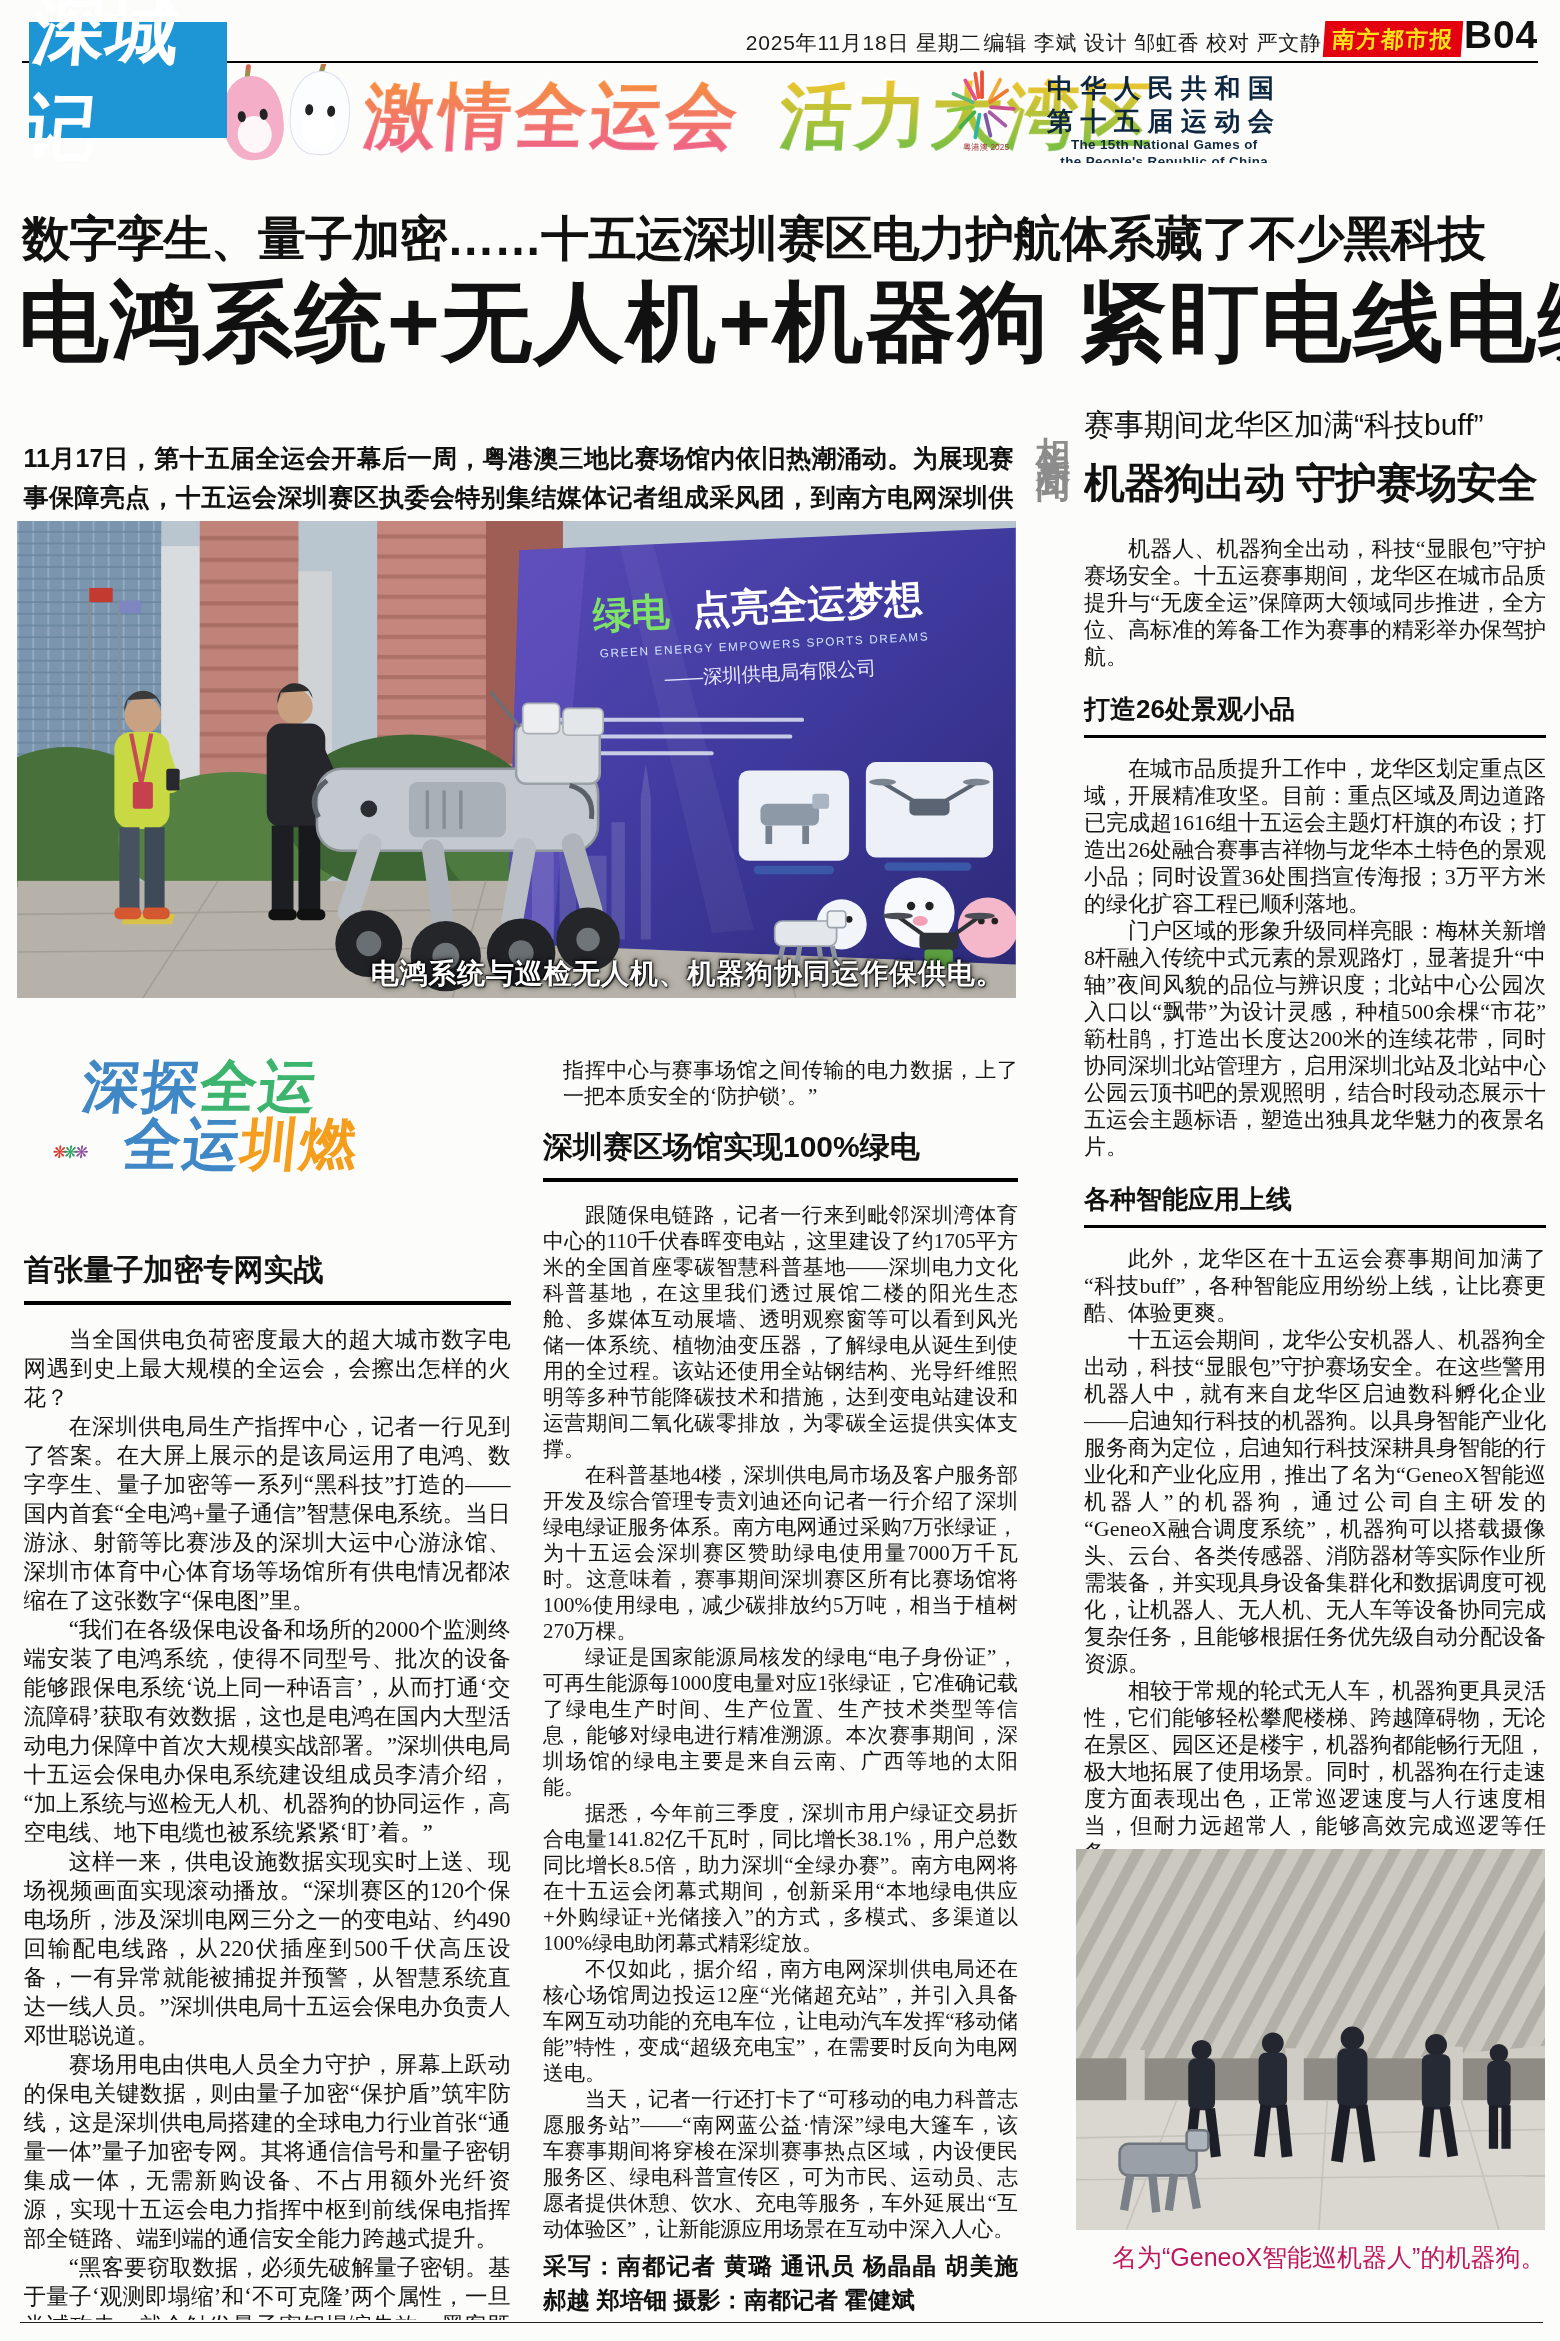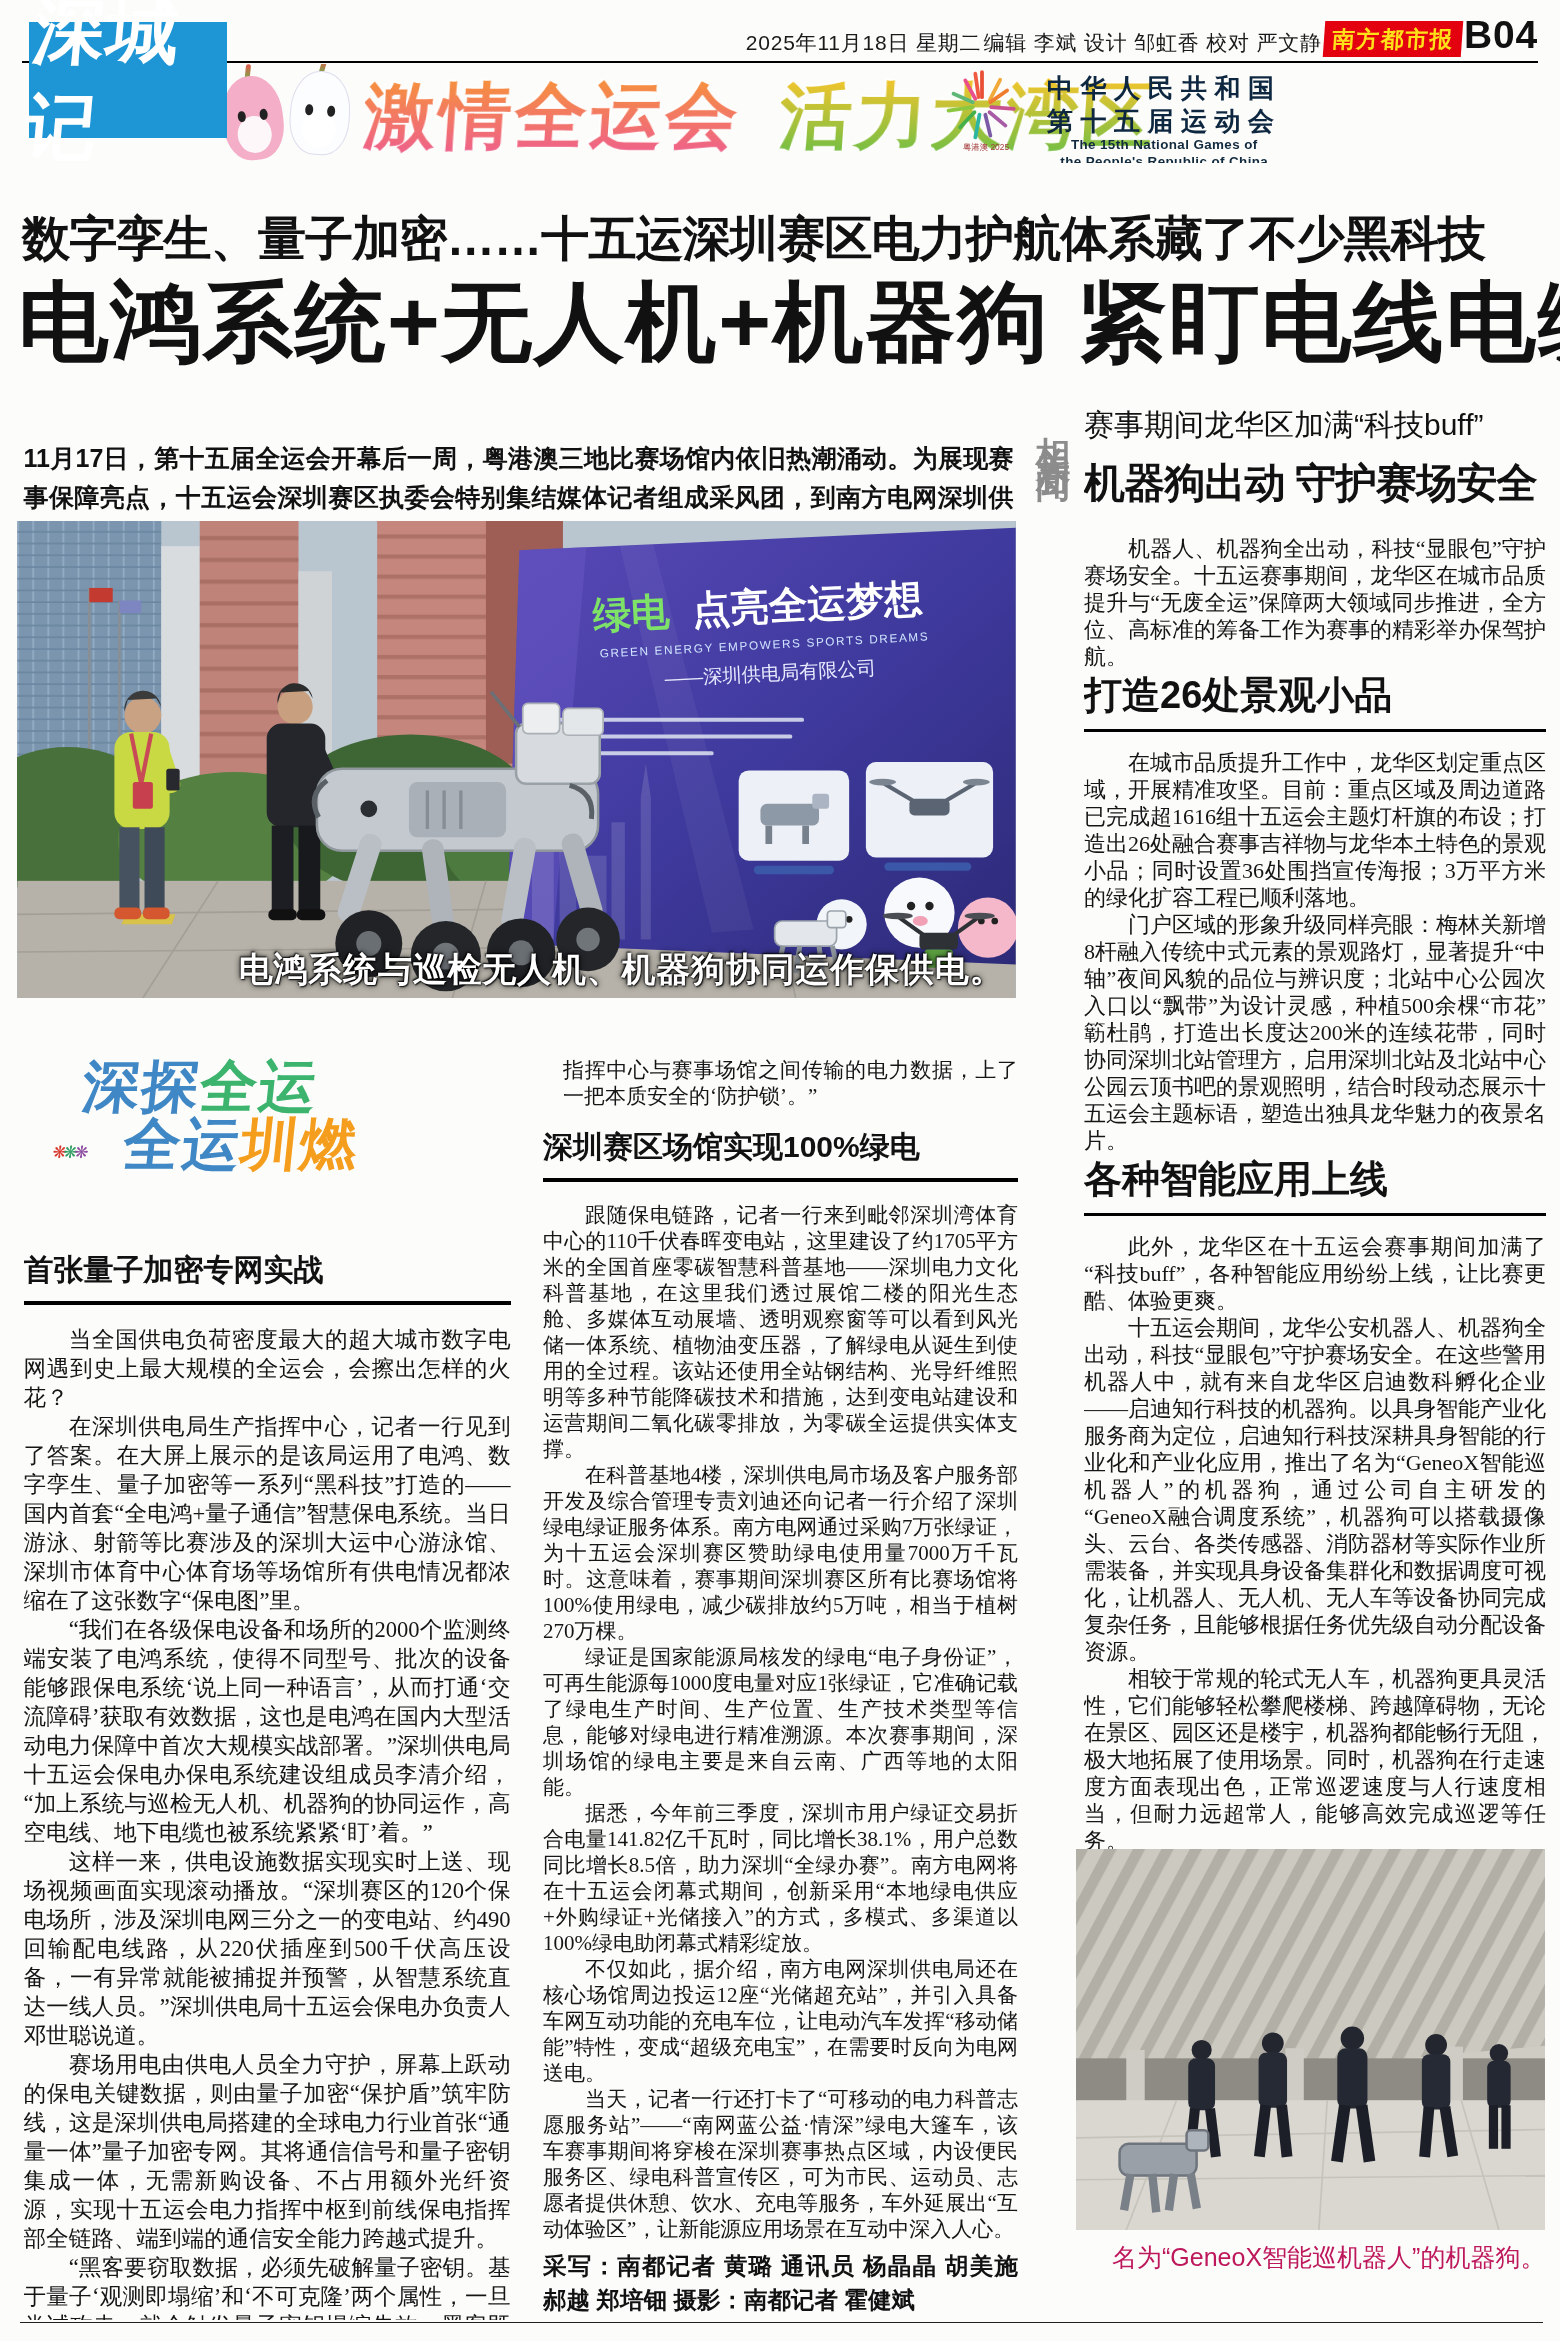--- a/index.html
+++ b/index.html
@@ -42,21 +42,21 @@
   .emblem-text{position:absolute;left:1018px;top:8.4px;color:#0e2740;text-align:center;}
   .emblem-text .cn{font-size:26px;font-weight:800;letter-spacing:7.5px;line-height:1.25;}
   .emblem-text .en{font-size:13.4px;font-weight:700;letter-spacing:0.4px;line-height:1.25;color:#122a3e;}
   
   .kicker{position:absolute;left:22px;top:207px;font-size:48px;font-weight:800;letter-spacing:-0.8px;white-space:nowrap;}
   .mainhead{position:absolute;left:18.4px;top:264px;font-size:87px;font-weight:900;letter-spacing:1.7px;white-space:nowrap;transform:scaleX(1.04);transform-origin:left;}
   .lead{position:absolute;left:23.5px;top:414px;width:990px;font-size:25px;line-height:1.56;font-weight:600;text-align:justify;}
   
   .photo-main{position:absolute;left:17px;top:521px;width:999px;height:477px;background:#9fb2c0;overflow:hidden;}
   .photo-main svg{display:block;}
-  .photo-cap{position:absolute;right:11.7px;bottom:5px;font-size:34px;font-weight:700;color:#fff;
+  .photo-cap{position:absolute;right:11.7px;bottom:5px;font-size:28px;font-weight:700;color:#fff;
     text-shadow:0 0 6.7px rgba(0,0,0,.9),0.8px 0.8px 1.7px #000,-0.8px -0.8px 1.7px #000;letter-spacing:0.8px;}
   
   .series-logo{position:absolute;left:80px;top:1057px;width:369px;line-height:1.02;transform:skewX(-6deg);}
   .series-logo .row{white-space:nowrap;font-size:57px;font-weight:900;letter-spacing:1.7px;}
   .lg-blue{color:#3f87c5;} .lg-green{color:#3cb46e;} .lg-orange{color:#f59d1c;}
   .lg-stars{position:absolute;left:-23.5px;top:87px;font-size:17px;letter-spacing:-3.4px;}
   .lg-stars i{font-style:normal;}
   
   .section-h{font-size:30px;font-weight:800;margin:0;}
   .rule{border-top:4.2px solid #000;margin:10px 0 20px;}
@@ -69,21 +69,21 @@
   .col-mid .section-h{margin-top:18.4px;}
   .byline{font-family:"Liberation Sans",sans-serif;font-weight:700;font-size:23.5px;line-height:34px;margin-top:6.7px;text-align:justify;}
   
   .col-right{position:absolute;left:1029px;top:405px;width:517px;height:1444px;}
   .vlabel{position:absolute;left:0;top:3.4px;writing-mode:vertical-rl;text-orientation:upright;
     font-size:35px;font-weight:700;color:#8c8c8c;letter-spacing:10px;}
   .rc{margin-left:55px;width:462px;height:1444px;overflow:hidden;}
   .rc-kicker{font-size:30px;font-weight:500;margin-bottom:10px;}
   .rc-head{font-size:41px;font-weight:900;letter-spacing:-0.8px;white-space:nowrap;margin-bottom:23.5px;}
   .rc p.body{font-size:22px;line-height:27px;}
-  .rc .section-h{font-size:38px;}
+  .rc .section-h{font-size:26px;margin-top:22px;}
   .rc .rule{border-top:3.4px solid #000;margin:8.4px 0 17px;}
   .photo-right{position:absolute;left:1076px;top:1849px;width:469px;height:381px;overflow:hidden;background:#cfccc4;}
   .photo-right-cap{position:absolute;left:1112px;top:2241px;width:469px;font-size:25px;color:#be185d;}
   .bottom-rule{position:absolute;left:20px;right:17px;top:2322px;border-top:1.7px solid #222;}
 </style>
 </head>
 <body>
 
 <div class="topbar">
   <span class="meta">2025年11月18日 星期二</span>

